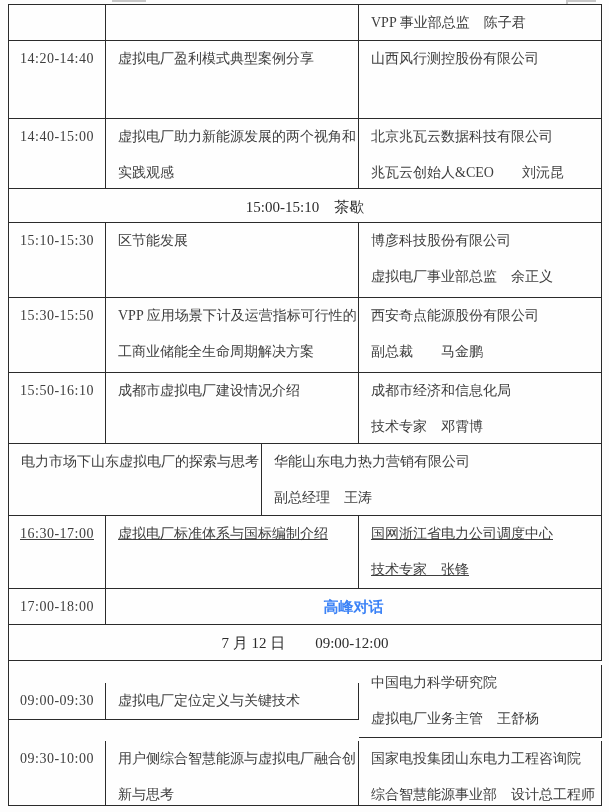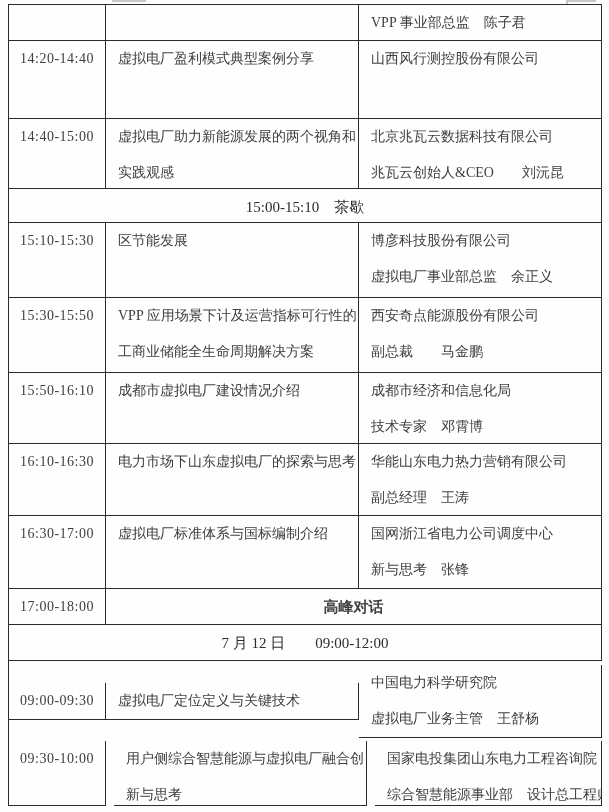--- a/index.html
+++ b/index.html
@@ -50,21 +50,21 @@
   }
   .cell-speaker {
     flex: 1;
     padding-left: 12px;
     padding-right: 4px;
   }
   .cell-merged {
     flex: 1;
     text-align: center;
     font-weight: bold;
-    color: #404040;
+    color: #3b82f6;
     font-size: 15px;
   }
   .cell-full {
     width: 100%;
     text-align: center;
     font-weight: normal;
     color: #2b2b2b;
     font-size: 15px;
   }
   .line {
@@ -149,57 +149,56 @@
         <div class="cell cell-time">15:50-16:10</div>
         <div class="cell cell-topic">
           <div class="line">成都市虚拟电厂建设情况介绍</div>
         </div>
         <div class="cell cell-speaker">
           <div class="line">成都市经济和信息化局</div>
           <div class="line">技术专家　邓霄博</div>
         </div>
       </div>
       <div class="t-row" style="height: 72px;">
-        <div class="cell cell-time">16:10-16:30</div>
         <div class="cell cell-topic">
           <div class="line">电力市场下山东虚拟电厂的探索与思考</div>
         </div>
         <div class="cell cell-speaker">
           <div class="line">华能山东电力热力营销有限公司</div>
           <div class="line">副总经理　王涛</div>
         </div>
       </div>
-      <div class="t-row" style="height: 73px;">
+      <div class="t-row" style="height: 73px; text-decoration: underline;">
         <div class="cell cell-time">16:30-17:00</div>
         <div class="cell cell-topic">
           <div class="line">虚拟电厂标准体系与国标编制介绍</div>
         </div>
         <div class="cell cell-speaker">
           <div class="line">国网浙江省电力公司调度中心</div>
-          <div class="line">新与思考　张锋</div>
+          <div class="line">技术专家　张锋</div>
         </div>
       </div>
       <div class="t-row" style="height: 36px;">
         <div class="cell cell-time">17:00-18:00</div>
         <div class="cell cell-merged">高峰对话</div>
       </div>
       <div class="t-row" style="height: 36px;">
         <div class="cell cell-full">7 月 12 日　　09:00-12:00</div>
       </div>
       <div class="t-row" style="height: 80px; align-items: center;">
         <div class="cell cell-time">09:00-09:30</div>
         <div class="cell cell-topic">
           <div class="line">虚拟电厂定位定义与关键技术</div>
         </div>
         <div class="cell cell-speaker">
           <div class="line">中国电力科学研究院</div>
           <div class="line">虚拟电厂业务主管　王舒杨</div>
         </div>
       </div>
-      <div class="t-row" style="height: 65px; gap: 8px;">
+      <div class="t-row" style="height: 65px;">
         <div class="cell cell-time">09:30-10:00</div>
         <div class="cell cell-topic">
           <div class="line">用户侧综合智慧能源与虚拟电厂融合创</div>
           <div class="line">新与思考</div>
         </div>
         <div class="cell cell-speaker">
           <div class="line">国家电投集团山东电力工程咨询院</div>
           <div class="line">综合智慧能源事业部　设计总工程师</div>
         </div>
       </div>

